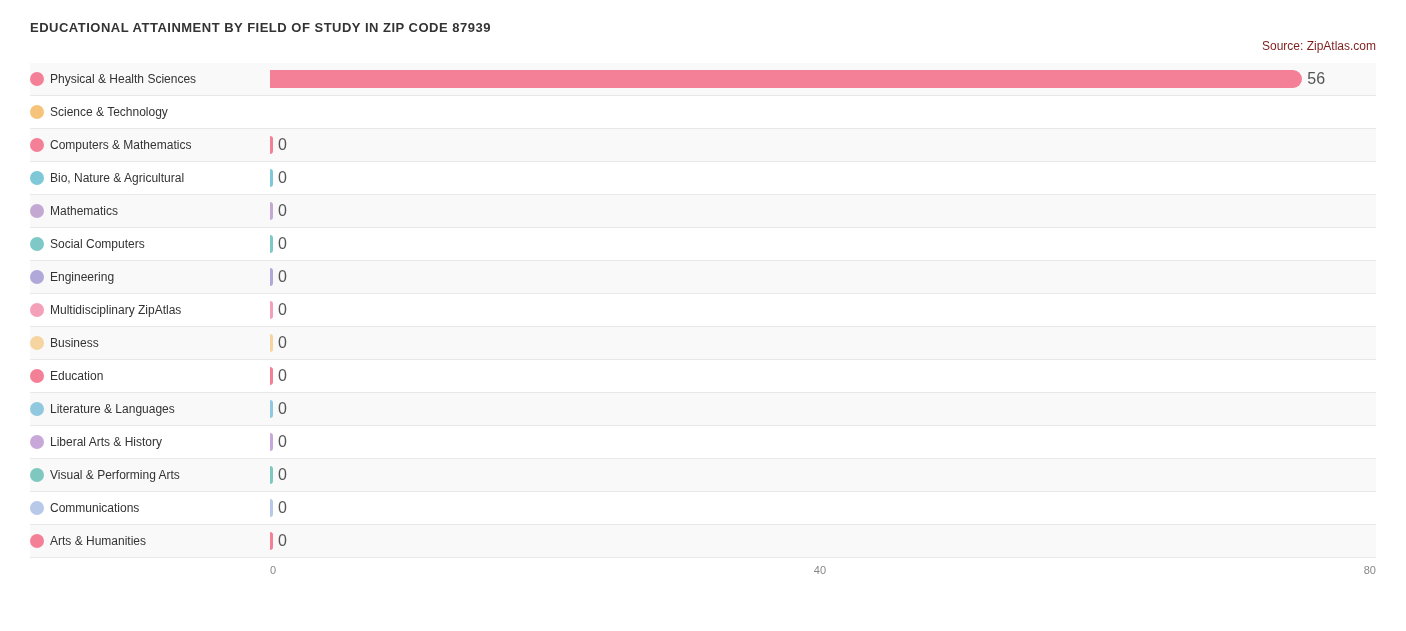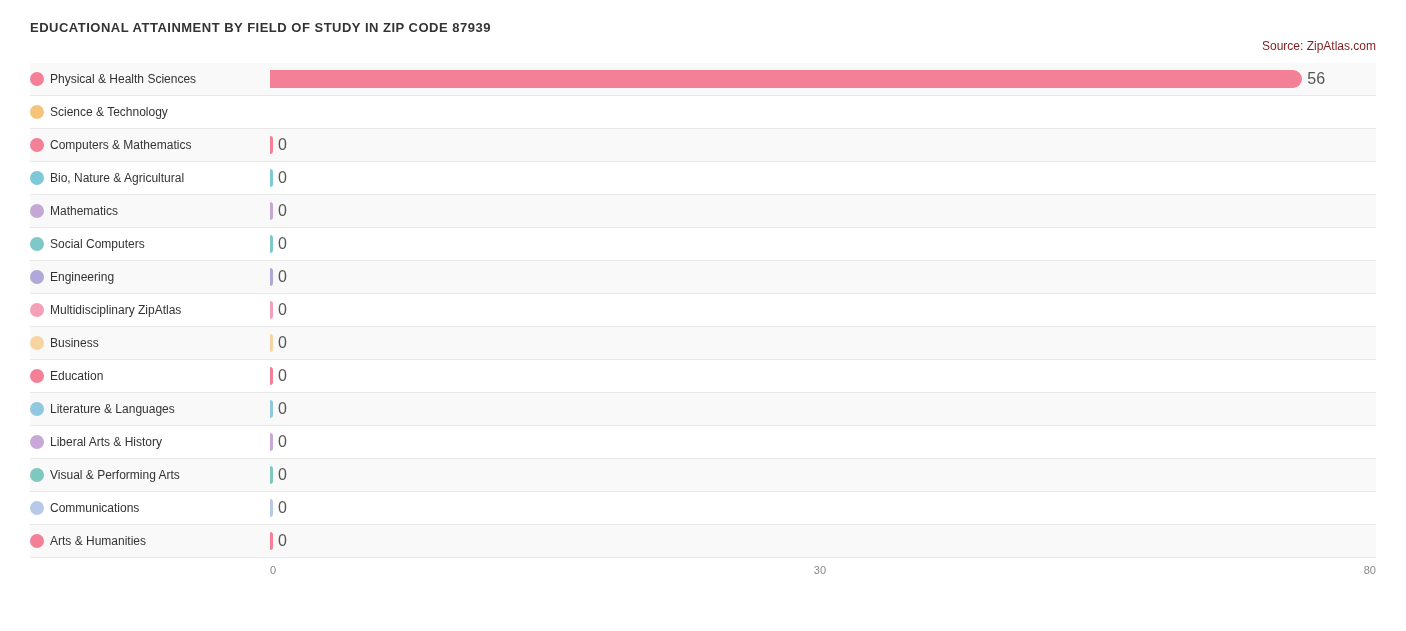--- a/index.html
+++ b/index.html
@@ -246,16 +246,16 @@
       <div class="bar-container">
         <div class="bar" style="background: rgb(244, 128, 152); width: 3px;"></div>
         <span class="bar-value">0</span>
       </div>
     </div>
   </div>
 
 <div class="x-axis">
   <div class="x-axis-labels" id="x-labels">
       <span>0</span>
-      <span>30</span>
+      <span>40</span>
       <span>80</span>
     </div>
 </div>
 
 </body></html>

